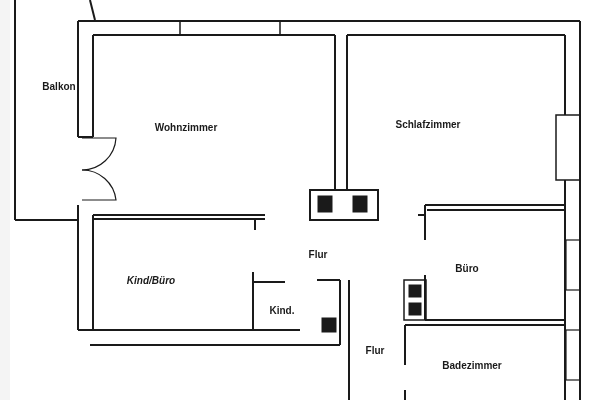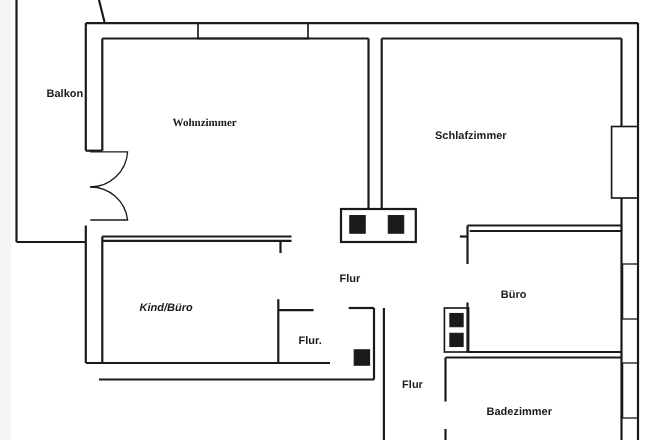--- a/index.html
+++ b/index.html
@@ -81,21 +81,21 @@
       <rect x="409" y="303" width="12" height="12" fill="#1a1a1a" stroke-width="1"></rect>
       <line x1="425" y1="320" x2="565" y2="320"></line>
       <line x1="405" y1="325" x2="565" y2="325"></line>
 
       <line x1="405" y1="325" x2="405" y2="365"></line>
       <line x1="405" y1="390" x2="405" y2="400"></line>
     </g>
   </svg>
 
   <div class="room-label" style="left:39px; top:86px;padding-left:40px;">Balkon</div>
-  <div class="room-label" style="left:186px; top:112px;font-family:Liberation Serif, serif;">Wohnzimmer</div>
+  <div class="room-label" style="left:186px; top:127px;">Wohnzimmer</div>
   <div class="room-label" style="left:428px; top:124px;text-align:right;">Schlafzimmer</div>
   <div class="room-label" style="left:318px; top:254px;">Flur</div>
   <div class="room-label" style="left:151px; top:280px;font-style:italic;">Kind/Büro</div>
   <div class="room-label" style="left:467px; top:268px;">Büro</div>
-  <div class="room-label" style="left:282px; top:310px;">Flur.</div>
+  <div class="room-label" style="left:282px; top:310px;">Kind.</div>
   <div class="room-label" style="left:375px; top:350px;">Flur</div>
-  <div class="room-label" style="left:472px; top:375px;">Badezimmer</div>
+  <div class="room-label" style="left:472px; top:365px;">Badezimmer</div>
 </div>
 
 </body></html>

